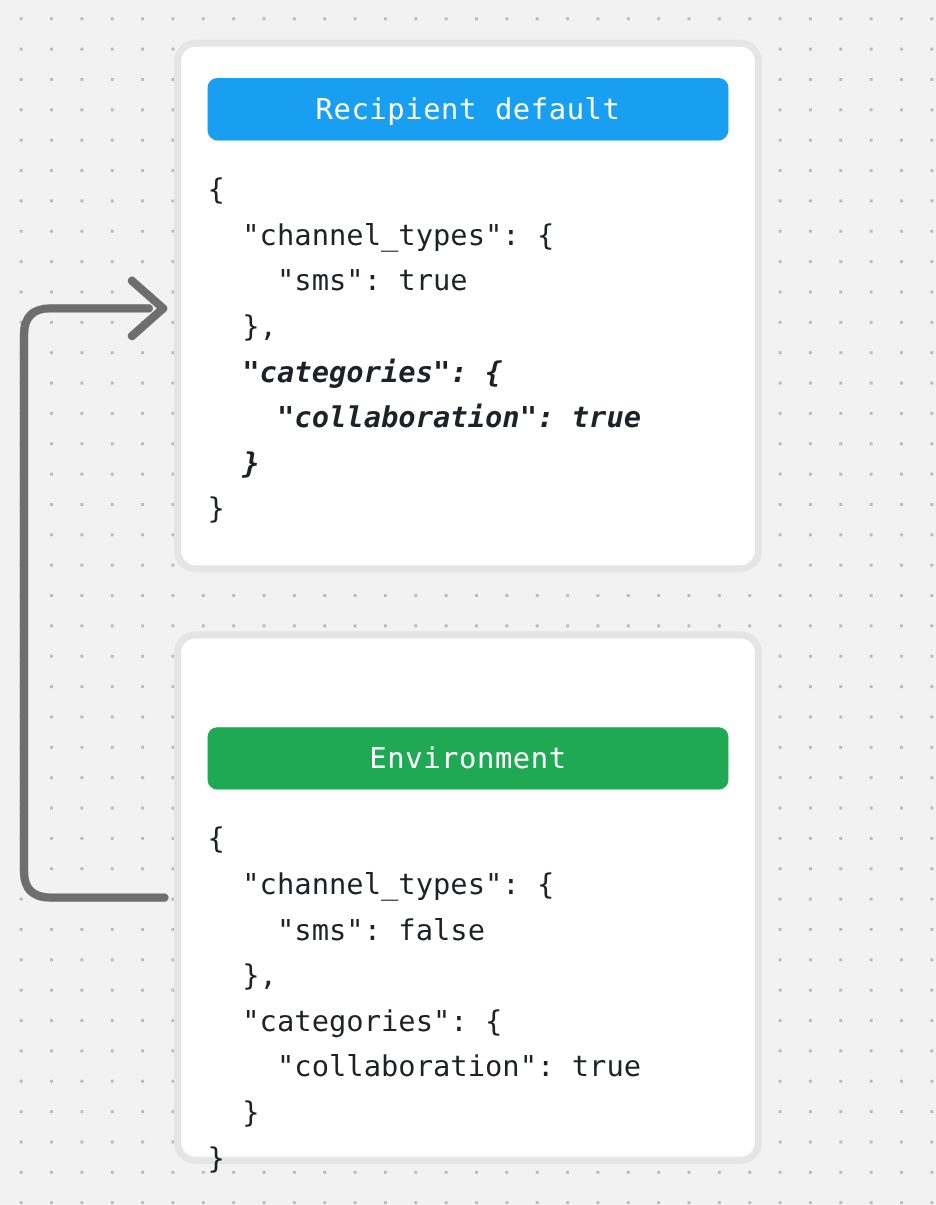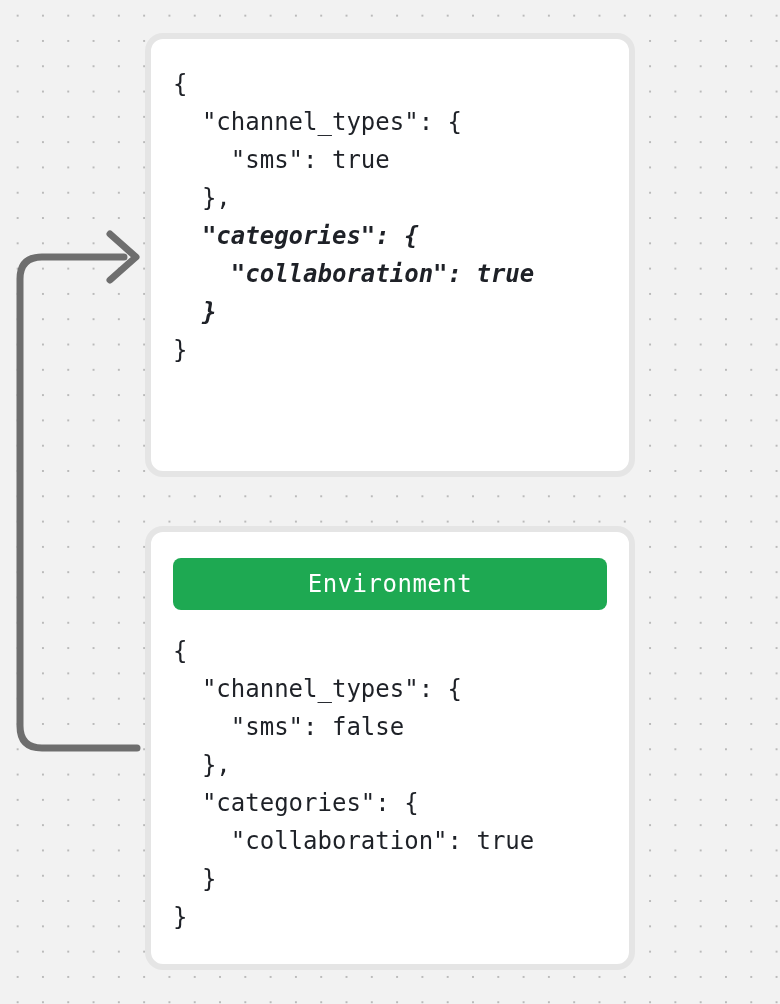--- a/index.html
+++ b/index.html
@@ -74,34 +74,35 @@
 <body>
 
 <div class="canvas">
 
   <svg class="flow-arrow" width="160" height="800" viewBox="0 0 160 800" aria-hidden="true" style="color: rgb(110, 110, 110);">
     <path d="M137 748 H42 Q20 748 20 726 V279 Q20 257 42 257 H124"></path>
     <path d="M110 234 L136 257 L110 280"></path>
   </svg>
 
   <section class="card card-1" style="border-color: rgb(229, 229, 229);">
+    <div class="card-header" style="background-color: rgb(24, 159, 242); color: rgb(255, 255, 255);">Recipient default</div>
     <div class="code">
       <div class="code-line">{</div>
       <div class="code-line">  "channel_types": {</div>
       <div class="code-line">    "sms": true</div>
       <div class="code-line">  },</div>
       <div class="code-line em">  "categories": {</div>
       <div class="code-line em">    "collaboration": true</div>
       <div class="code-line em">  }</div>
       <div class="code-line">}</div>
     </div>
   </section>
 
   <section class="card card-2" style="border-color: rgb(229, 229, 229);">
-    <div class="card-header" style="background-color: rgb(30, 169, 82); color: rgb(255, 255, 255);">Environment</div>
+    <div class="card-header" style="background-color: rgb(30, 169, 82); color: rgb(255, 255, 255); margin-top: 48px;">Environment</div>
     <div class="code">
       <div class="code-line">{</div>
       <div class="code-line">  "channel_types": {</div>
       <div class="code-line">    "sms": false</div>
       <div class="code-line">  },</div>
       <div class="code-line">  "categories": {</div>
       <div class="code-line">    "collaboration": true</div>
       <div class="code-line">  }</div>
       <div class="code-line">}</div>
     </div>

